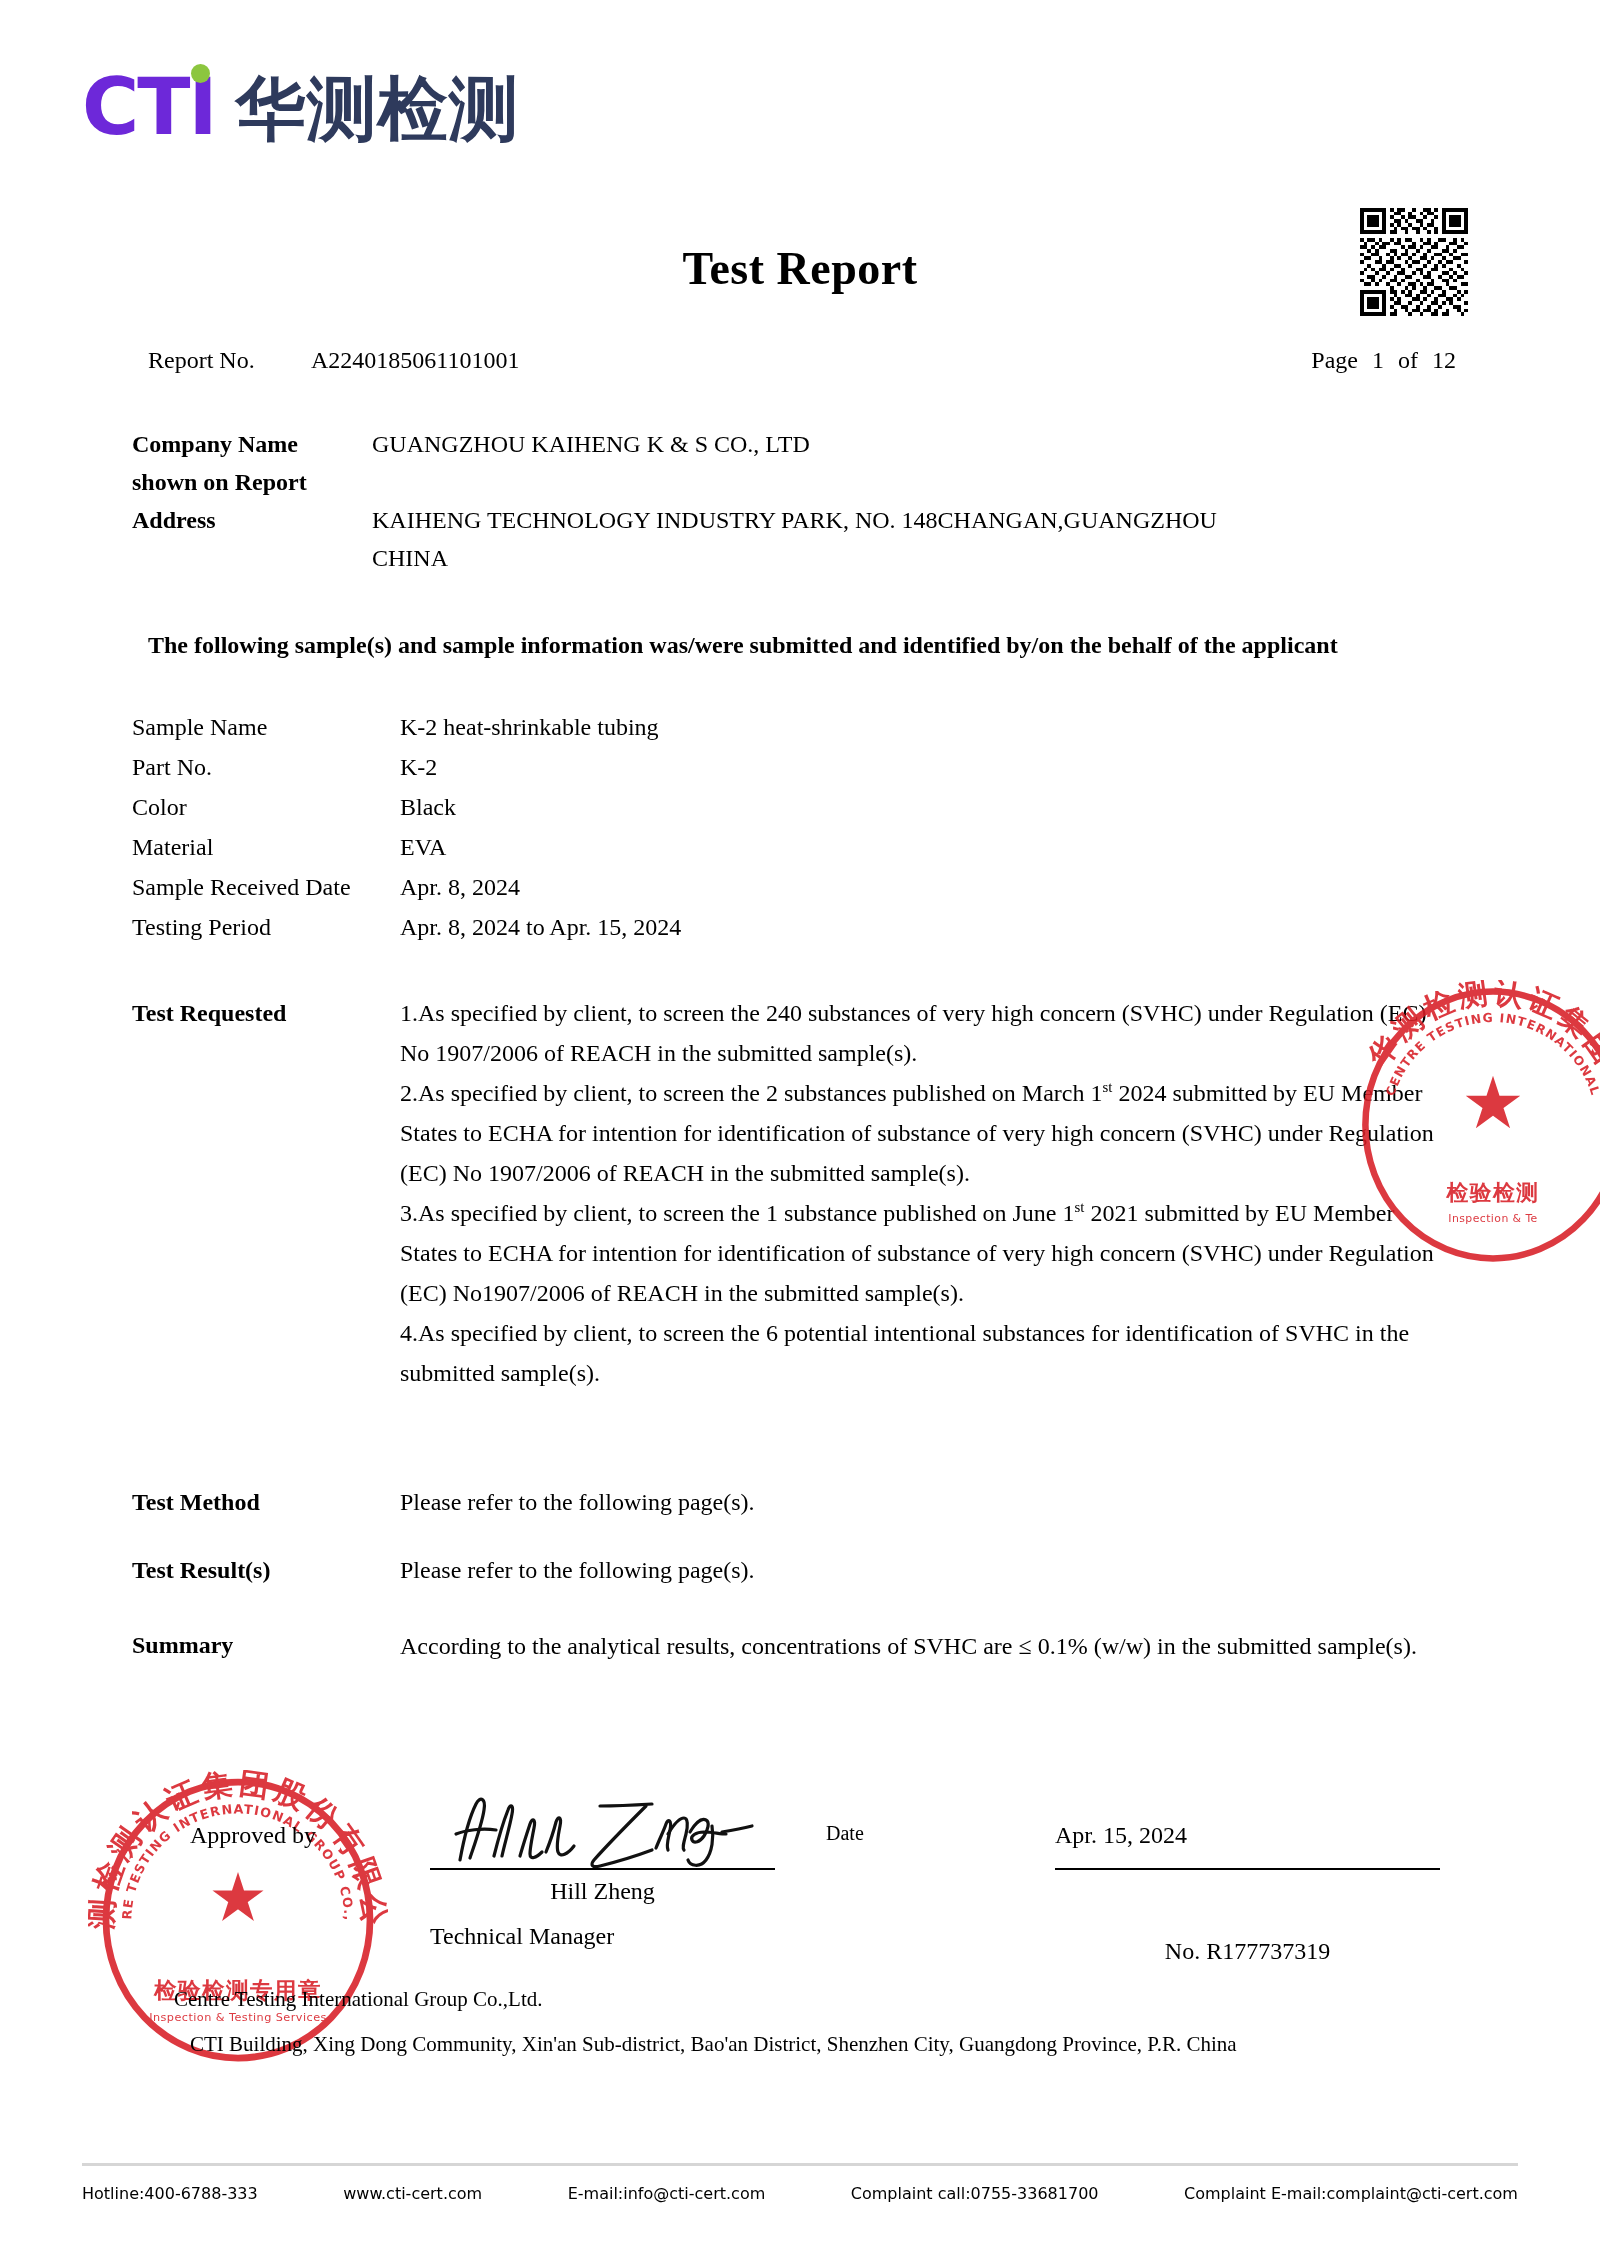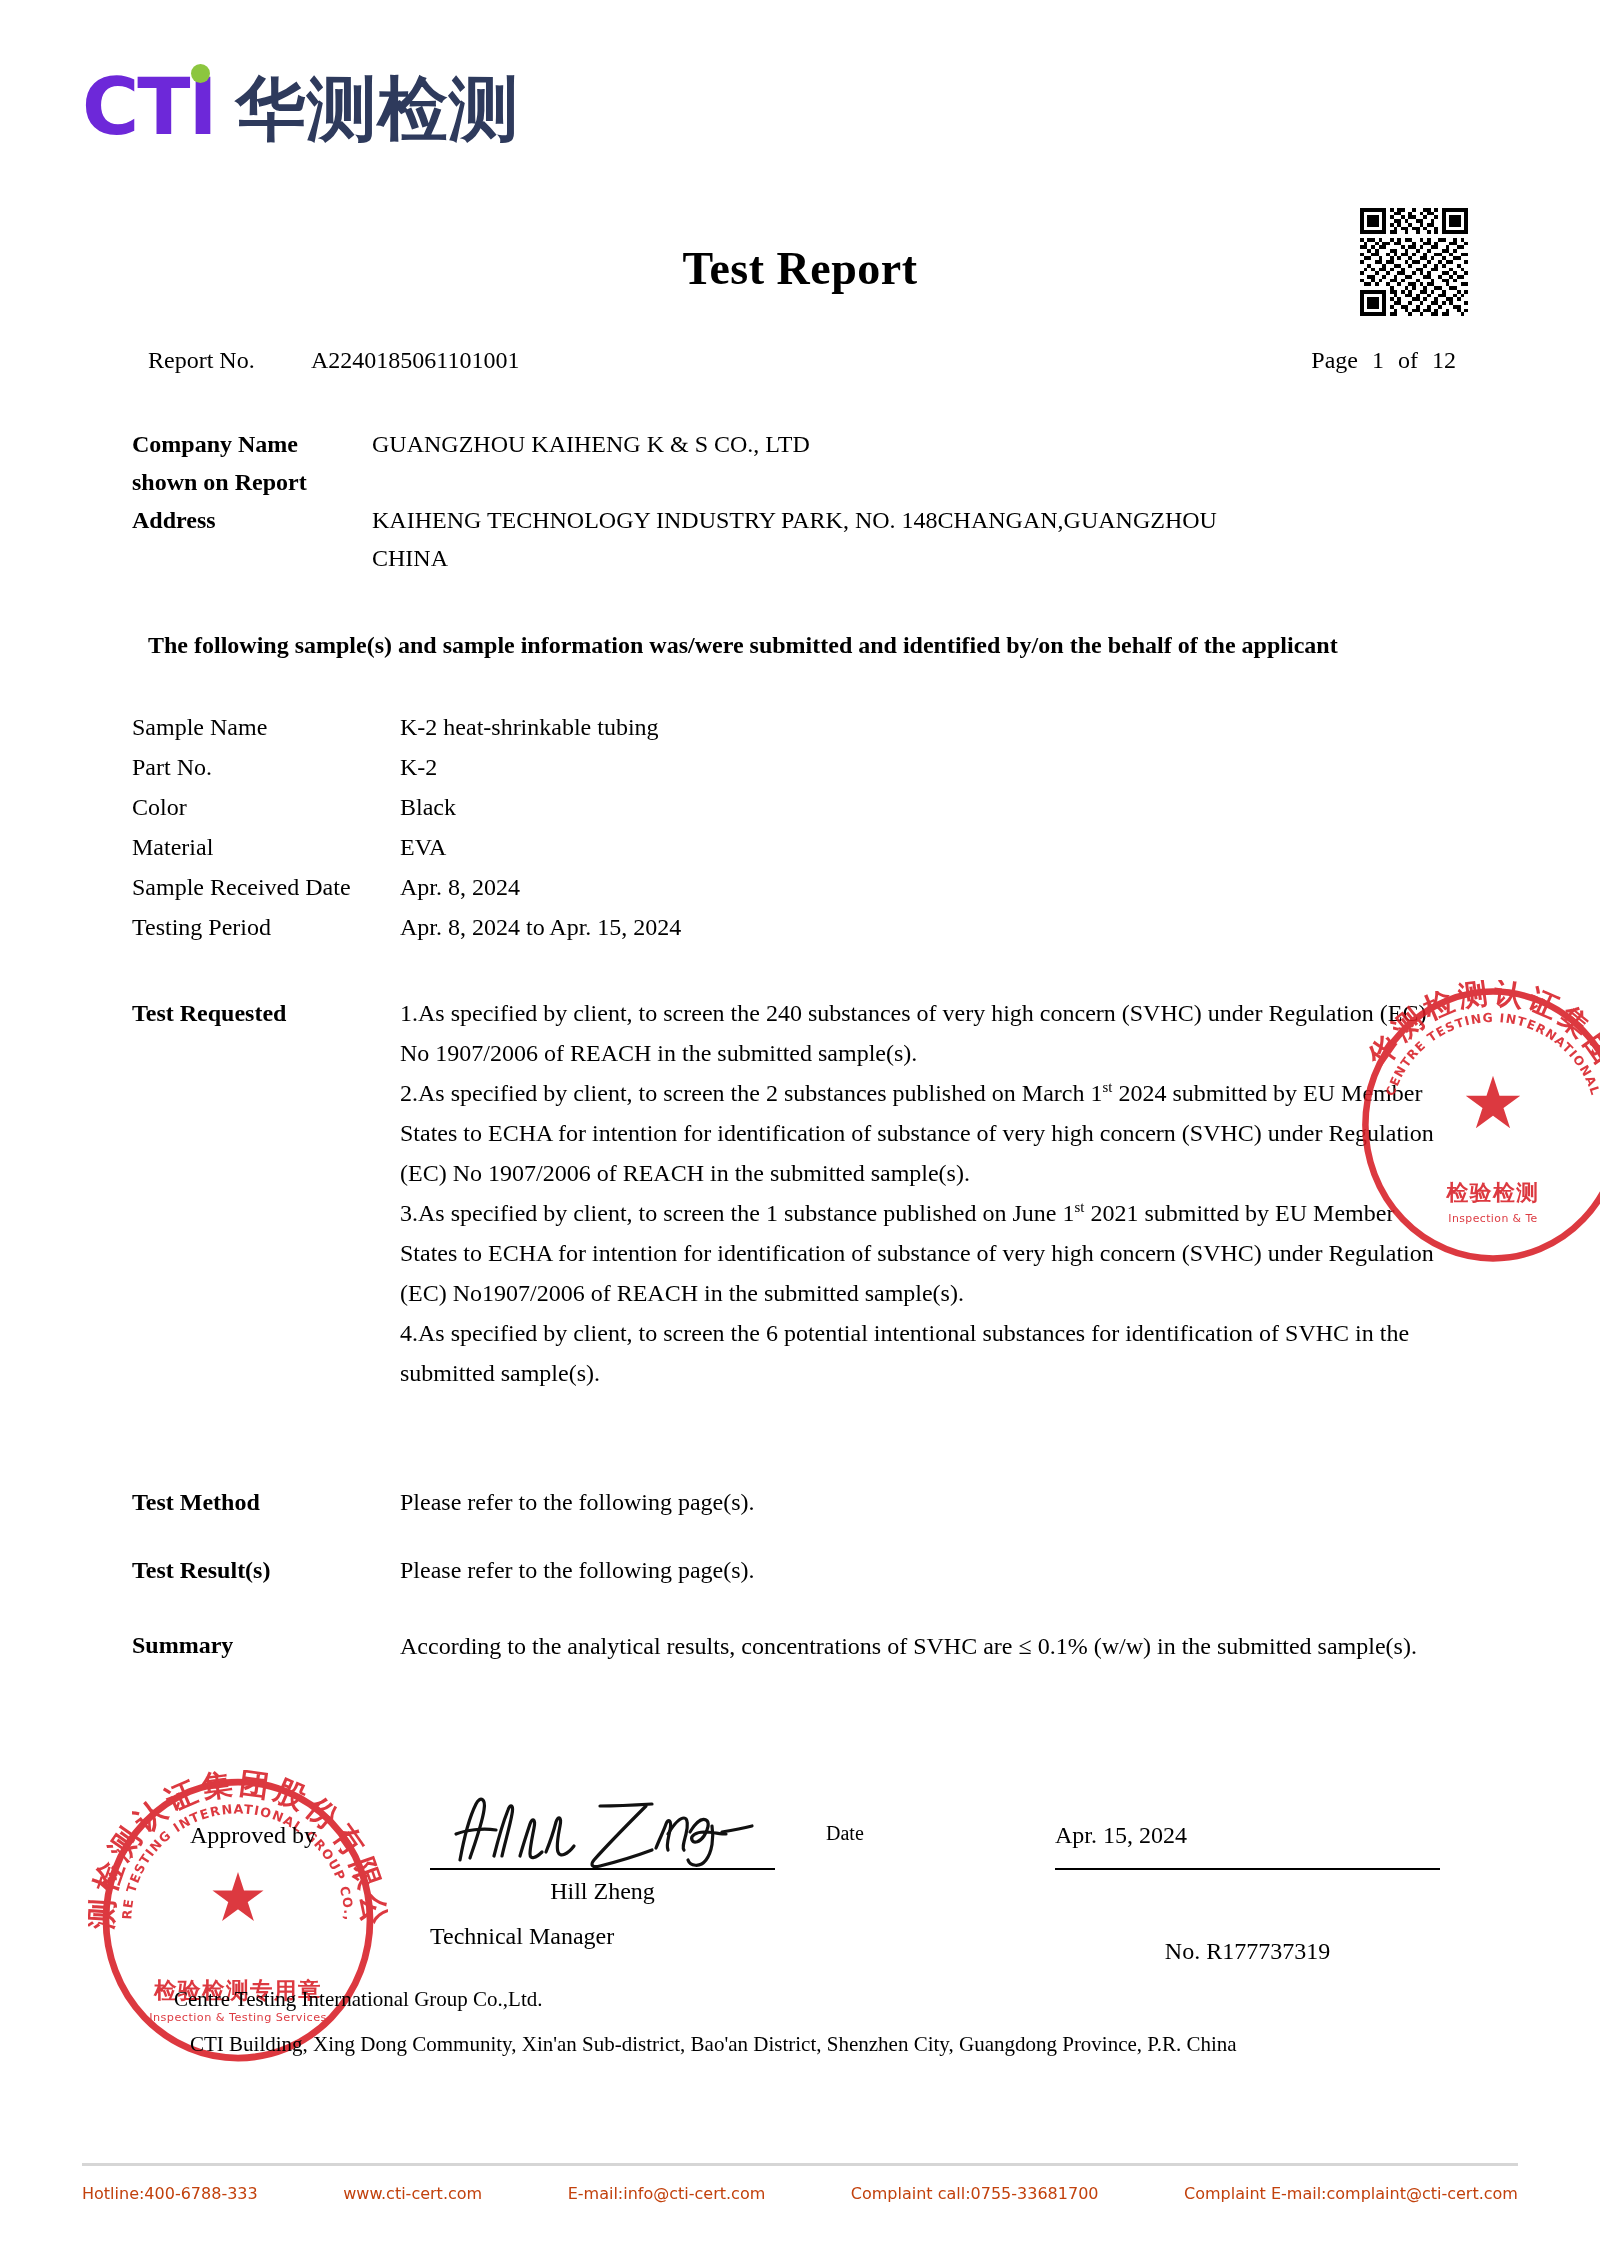--- a/index.html
+++ b/index.html
@@ -161,21 +161,21 @@
   
   .footer-rule {
     position: absolute; left: 82px; right: 82px; top: 2163px;
     border-top: 3px solid #d6d6d6;
   }
   .footer {
     position: absolute; left: 82px; right: 82px; top: 2184px;
     display: flex; justify-content: space-between;
     font-family: "DejaVu Sans", sans-serif;
     font-size: 16px;
-    color: #c2410c;
+    color: #000000;
   }
 
   
   .stamp { position: absolute; pointer-events: none; }
   .stamp-left { left: 88px; top: 1770px; width: 300px; height: 300px; }
   .stamp-right { right: -38px; top: 980px; width: 290px; height: 290px; }
 </style>
 </head>
 <body>
 

